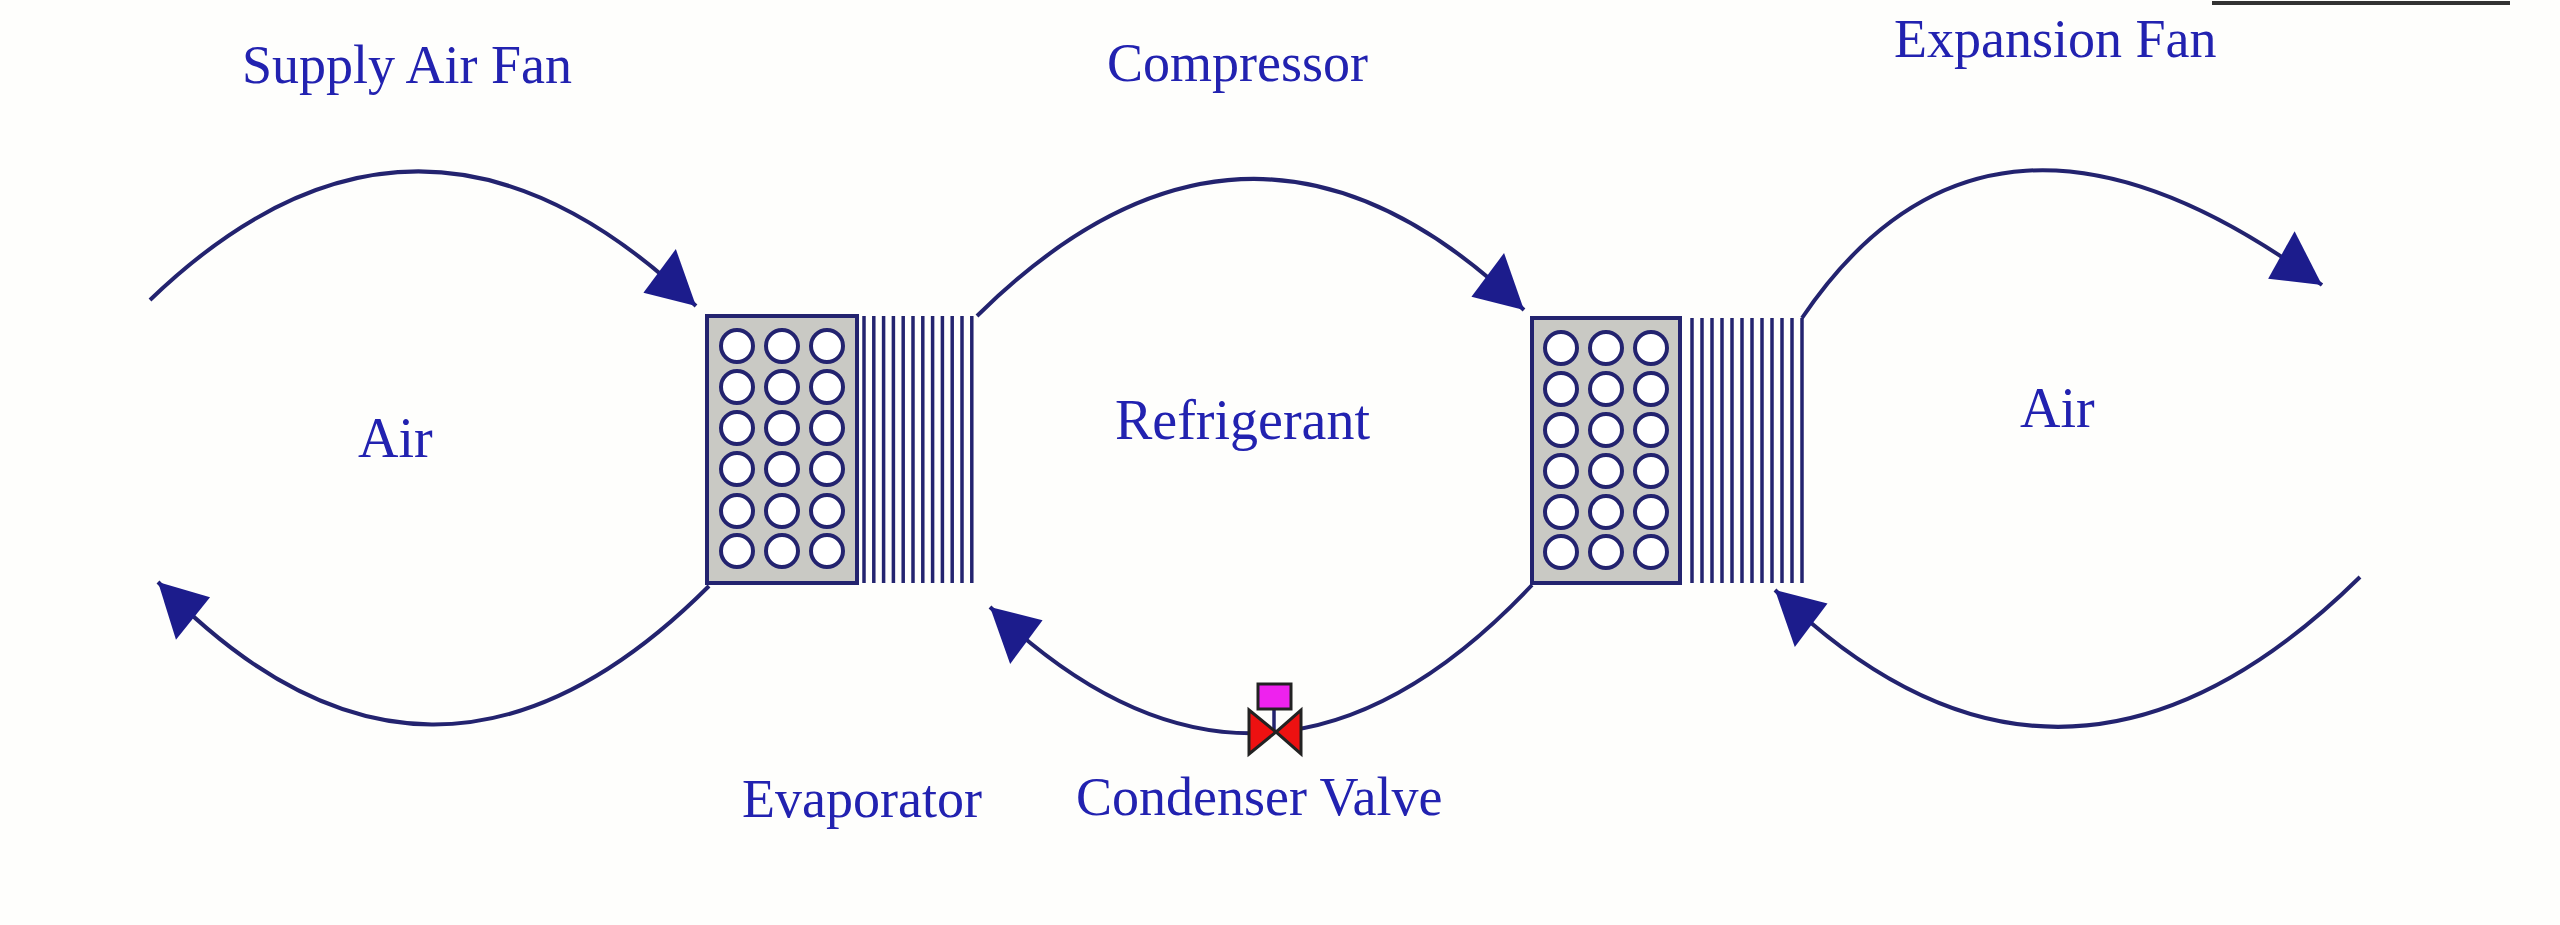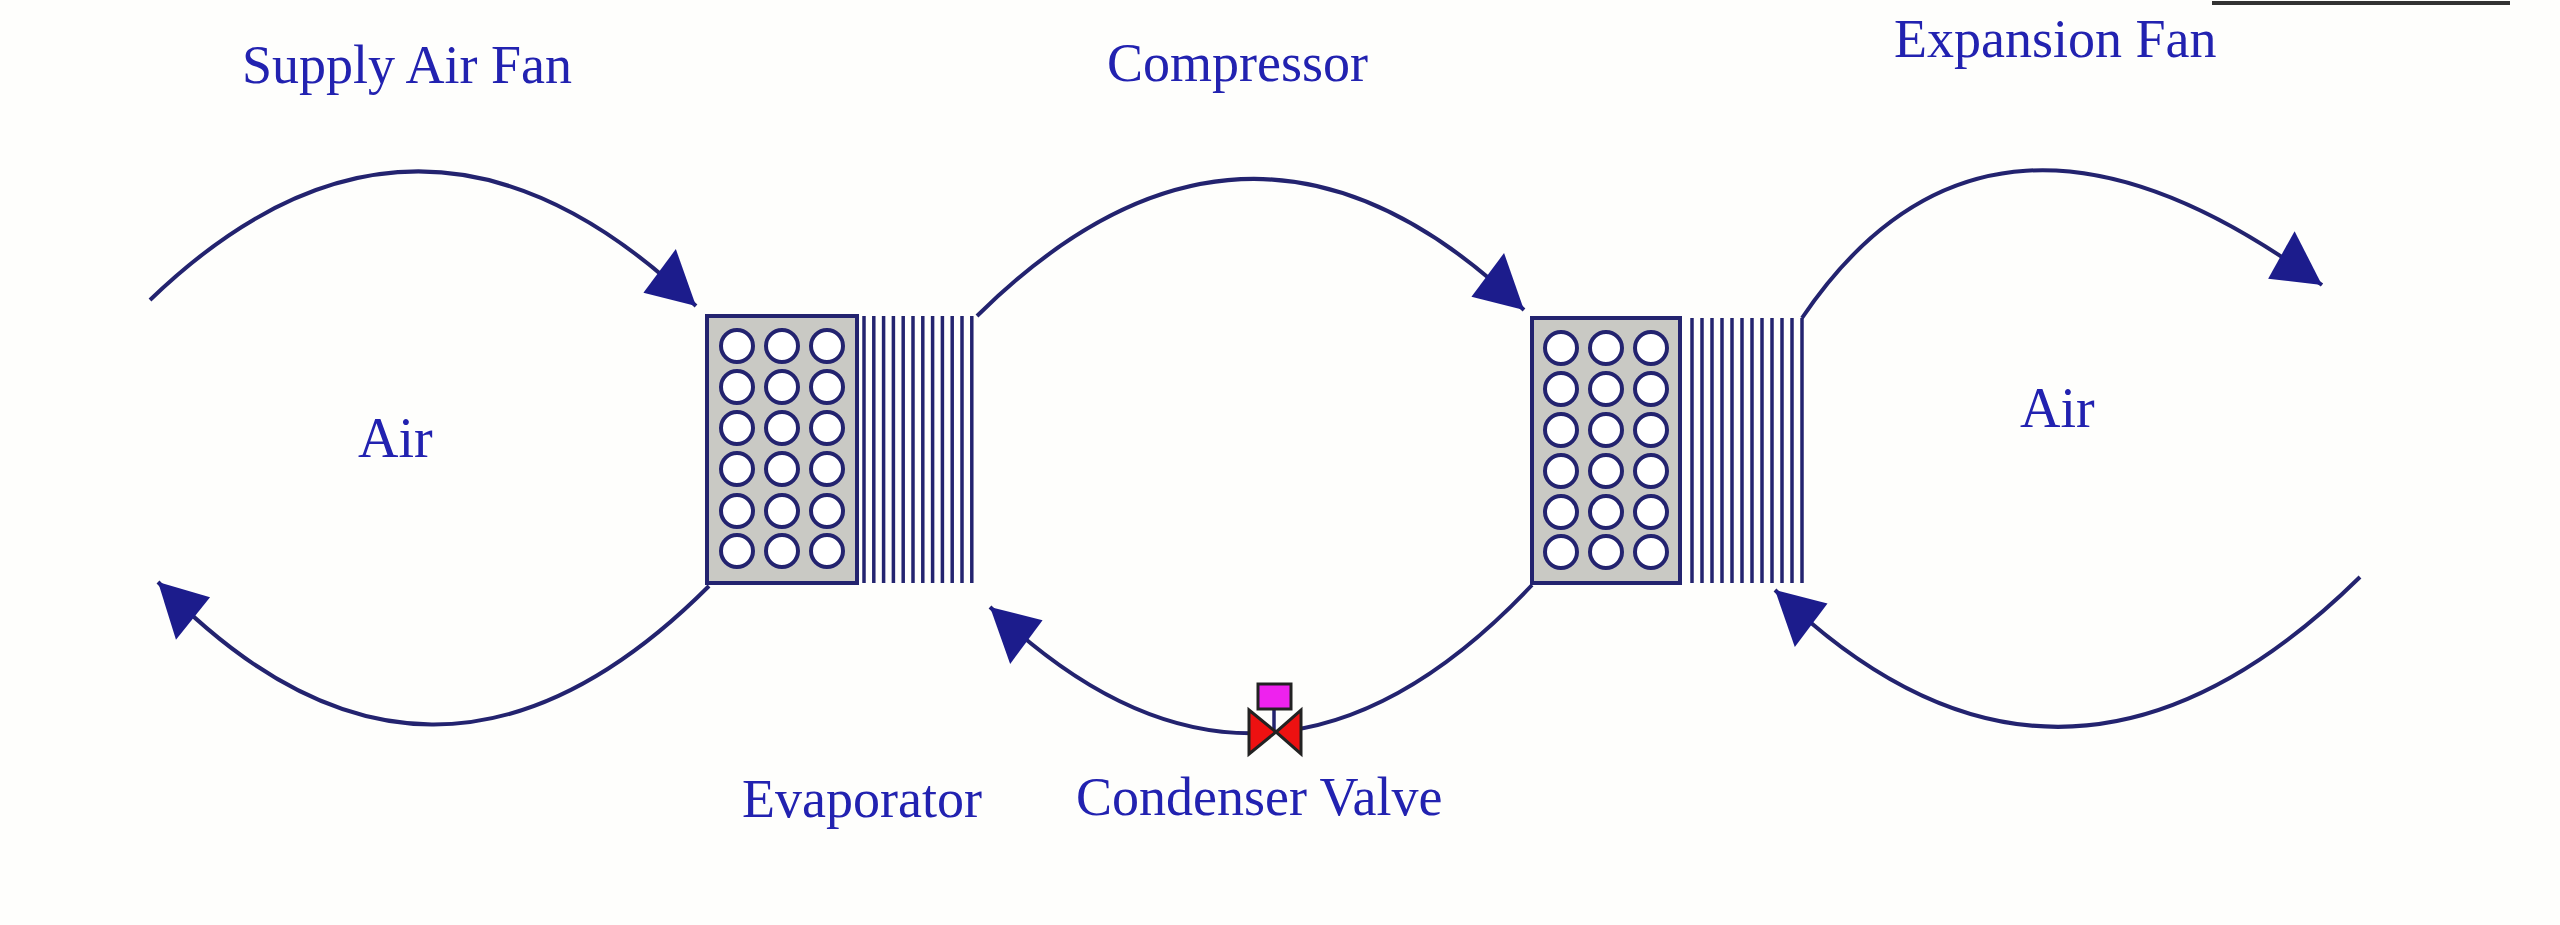--- a/index.html
+++ b/index.html
@@ -129,16 +129,17 @@
       <rect class="valve-actuator" x="1258" y="684" width="33" height="25" fill="#ee22ee"></rect>
       <polygon class="valve-body" points="1249,710 1249,754 1276,732" fill="#ee1111"></polygon>
       <polygon class="valve-body" points="1301,710 1301,754 1276,732" fill="#ee1111"></polygon>
     </g>
   </svg>
 
   <div class="label f54 lbl-supply-air-fan">Supply Air Fan</div>
   <div class="label f54 lbl-compressor">Compressor</div>
   <div class="label f54 lbl-condenser-fan">Expansion Fan</div>
   <div class="label f56 lbl-air-left">Air</div>
+  <div class="label f56 lbl-refrigerant">Refrigerant</div>
   <div class="label f56 lbl-air-right">Air</div>
   <div class="label f54 lbl-evaporator">Evaporator</div>
   <div class="label f54 lbl-expansion-valve">Condenser Valve</div>
 </div>
 
 </body></html>

